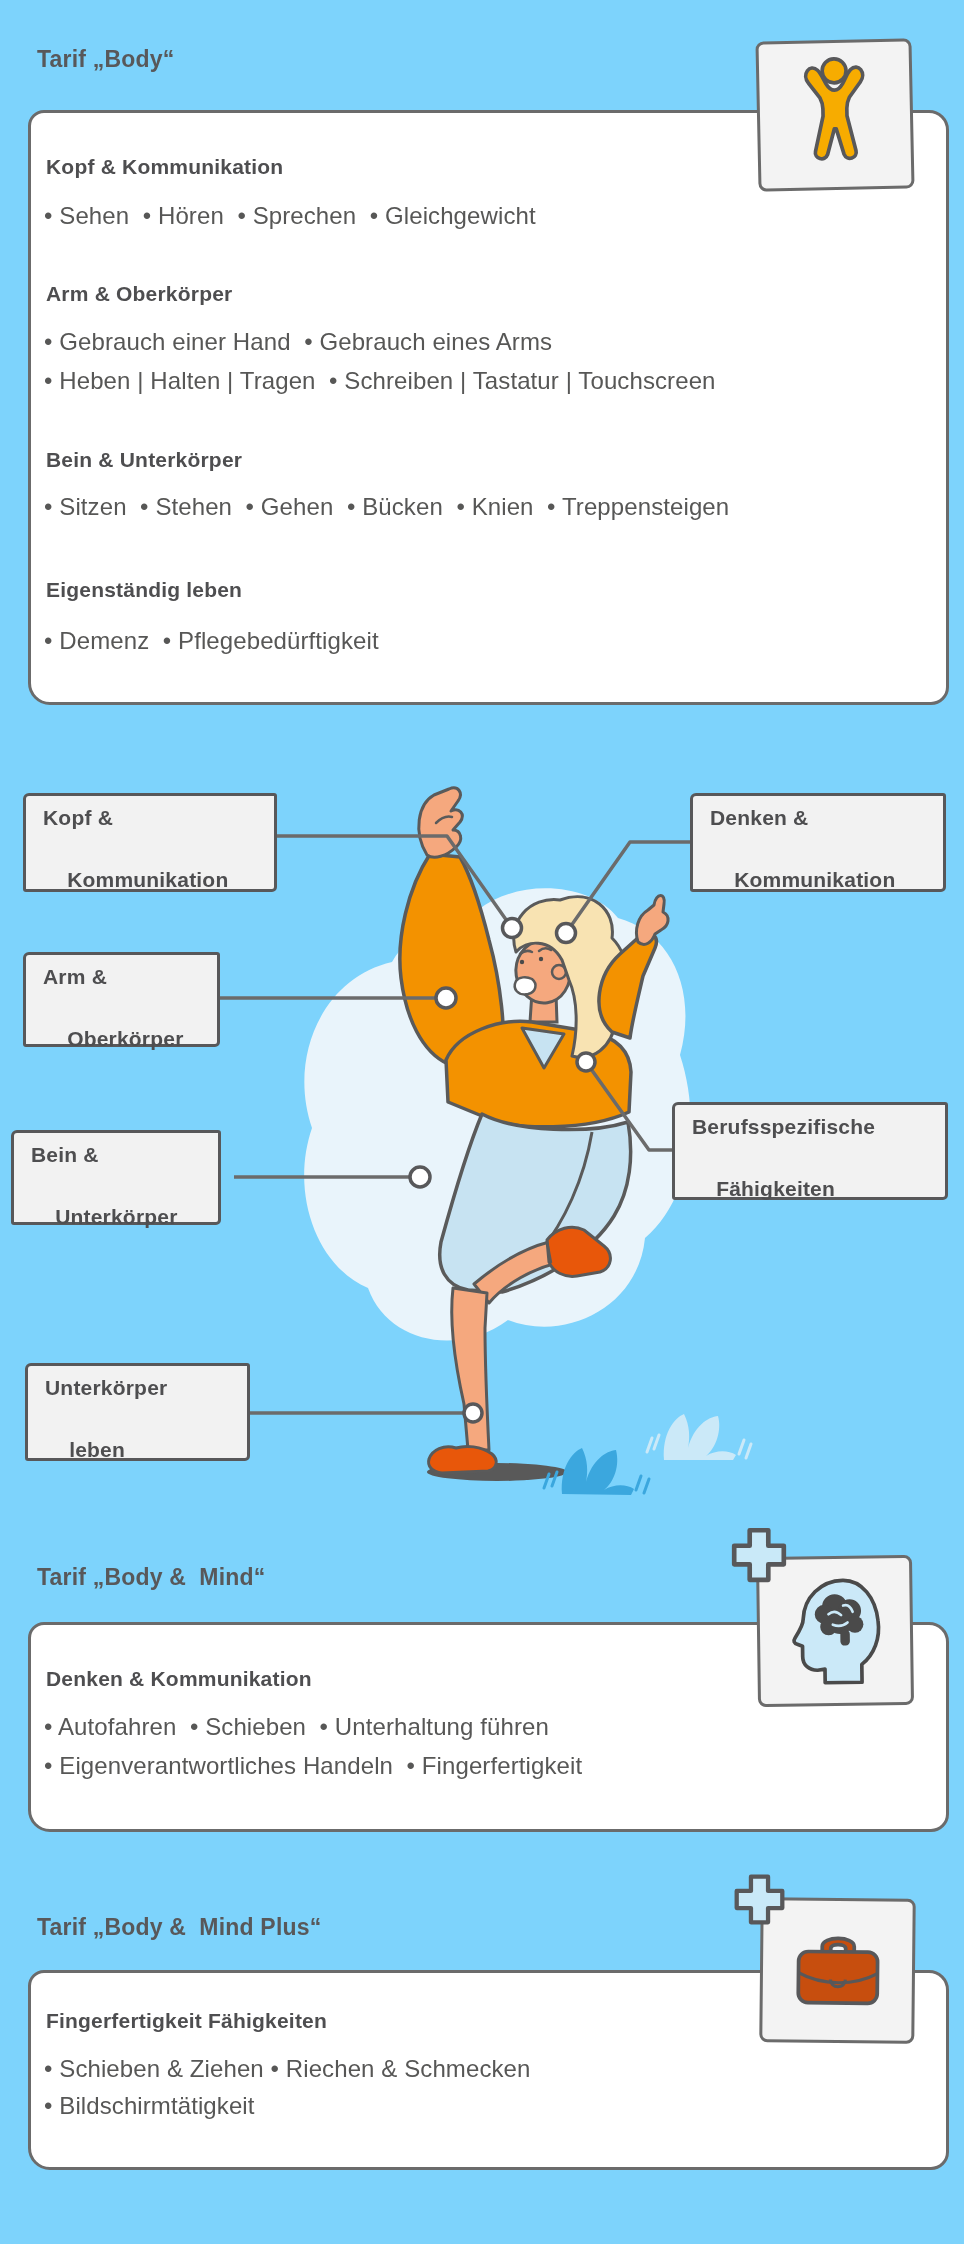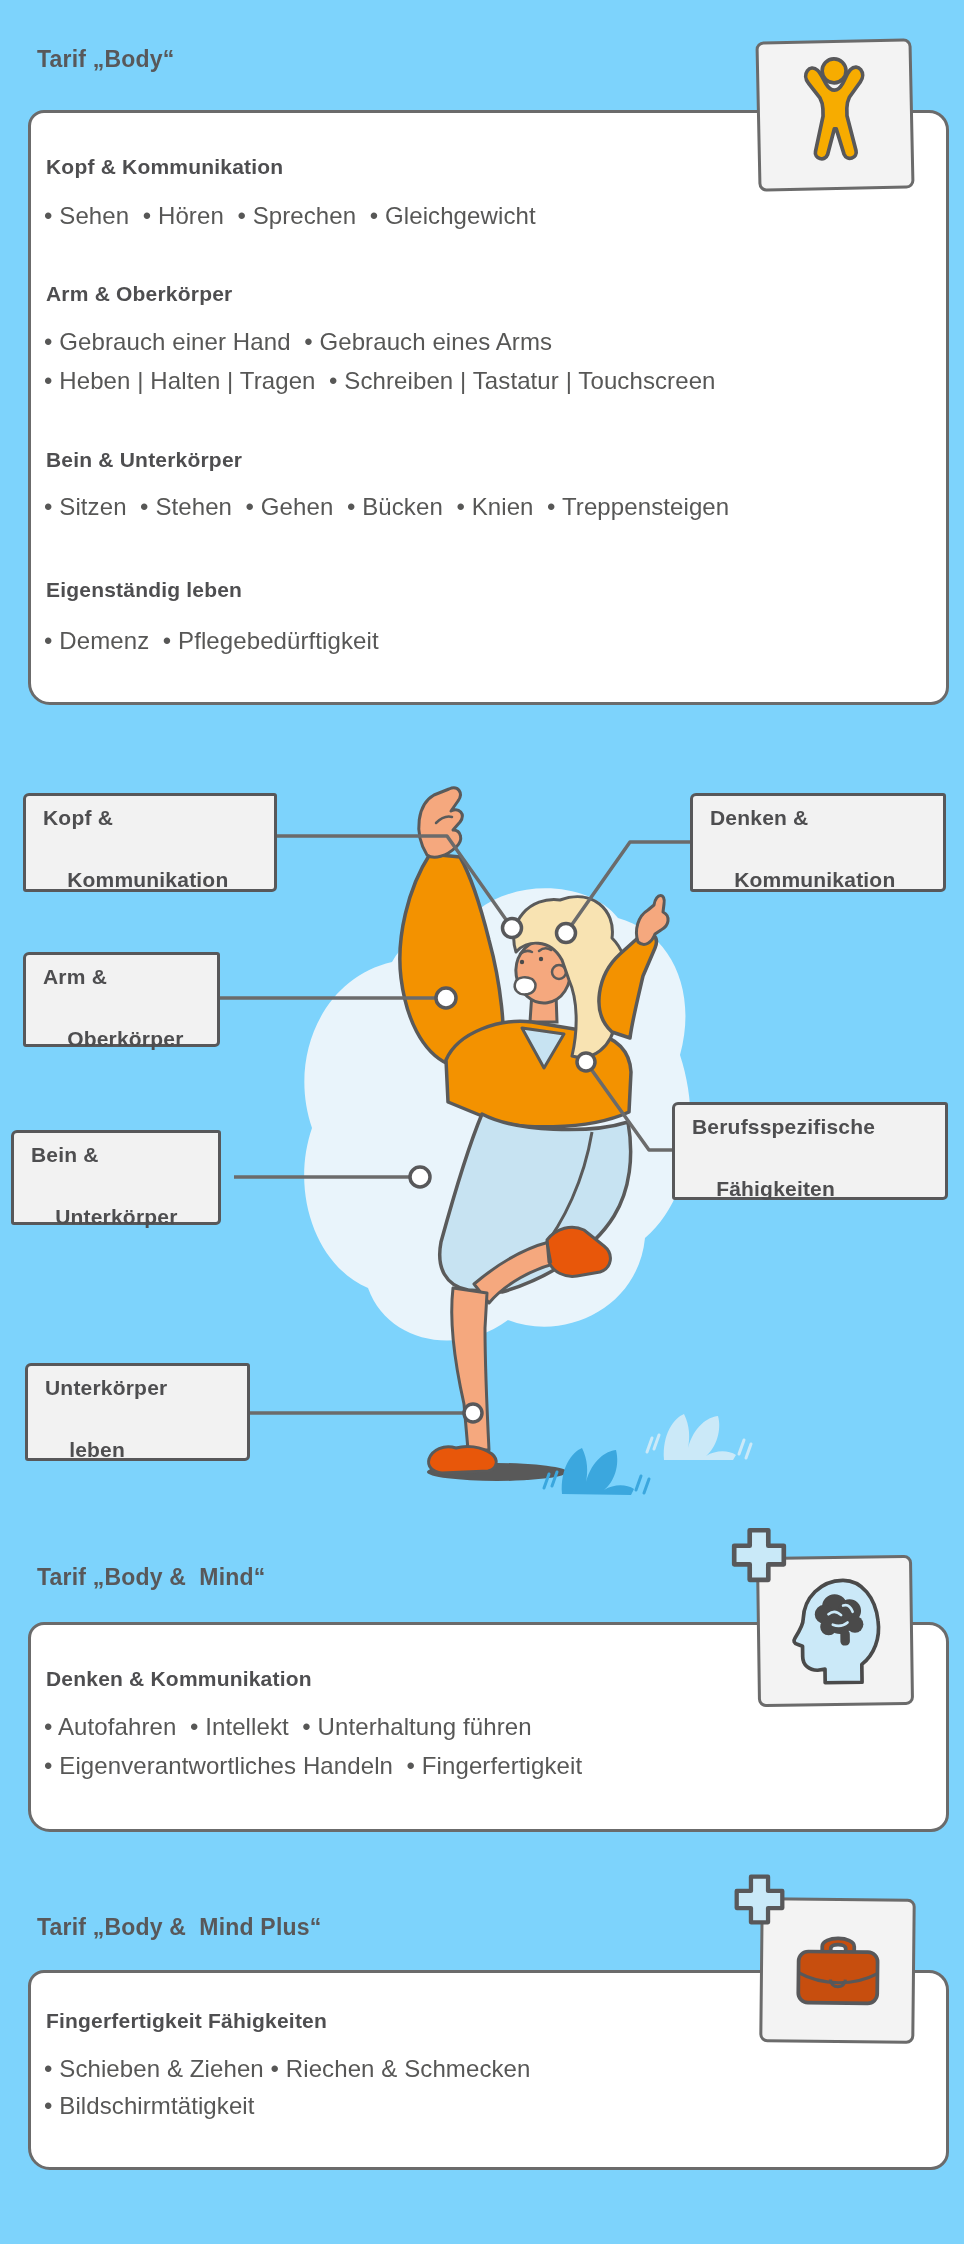--- a/index.html
+++ b/index.html
@@ -202,21 +202,21 @@
       </svg>
     </span>
   </div>
   <span class="plus-badge" style="left:728px;top:1524px;">
     <svg width="62" height="62" viewBox="0 0 40 40">
       <path d="M14,4 H26 V14 H36 V26 H26 V36 H14 V26 H4 V14 H14 Z" fill="#C9E9F8" stroke="#58585A" stroke-width="3" stroke-linejoin="round"></path>
     </svg>
   </span>
 
   <div class="group-heading" style="left:46px;top:1667px;">Denken &amp; Kommunikation</div>
-  <div class="group-line" style="left:44px;top:1713px;">• Autofahren  • Intellekt  • Unterhaltung führen</div>
+  <div class="group-line" style="left:44px;top:1713px;">• Autofahren  • Schieben  • Unterhaltung führen</div>
   <div class="group-line" style="left:44px;top:1752px;">• Eigenverantwortliches Handeln  • Fingerfertigkeit</div>
 
   <div class="tarif-title" style="left:37px;top:1914px;">Tarif „Body &amp;  Mind Plus“</div>
 
   <div class="panel" style="left:28px;top:1970px;width:921px;height:200px;"></div>
 
   <div class="icon-card" style="left:760px;top:1898px;width:155px;height:145px;transform:rotate(0.6deg);">
     <span>
       <svg width="96" height="86" viewBox="0 0 90 80">
         <path d="M30,24 L30,17 C30,7 60,7 60,17 L60,24 L52,24 L52,19 C52,14 38,14 38,19 L38,24 Z" fill="#C74E0E" stroke="#58585A" stroke-width="3.5" stroke-linejoin="round"></path>

